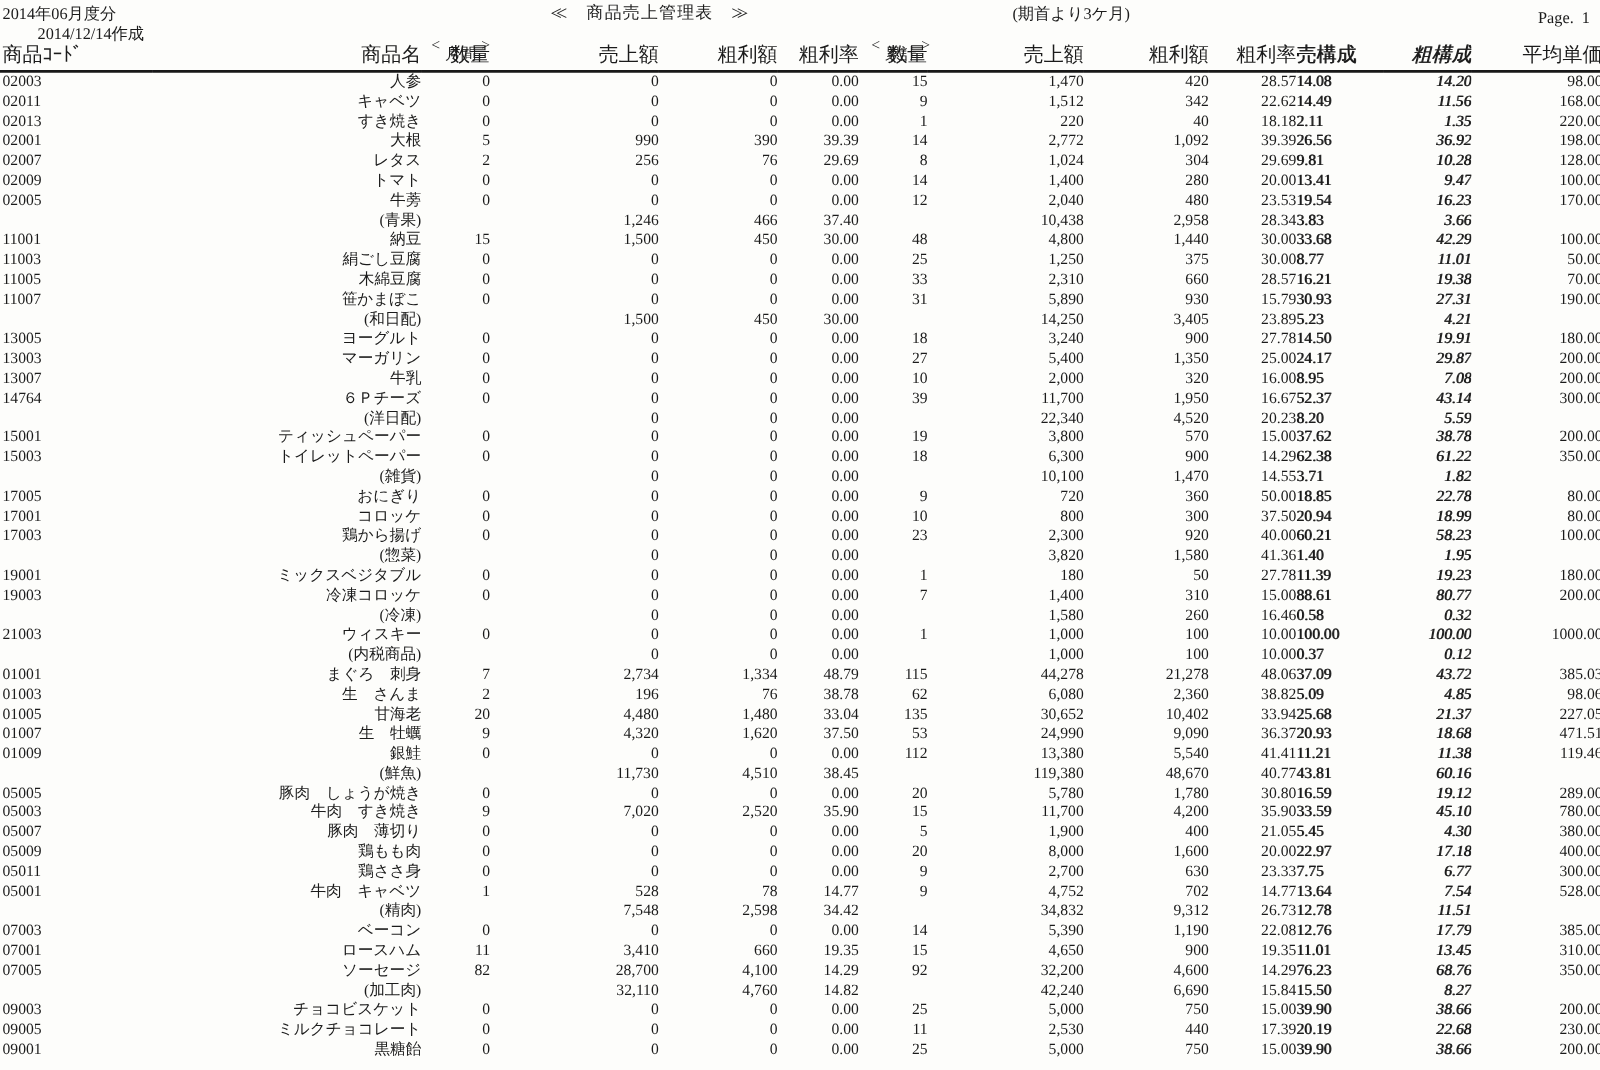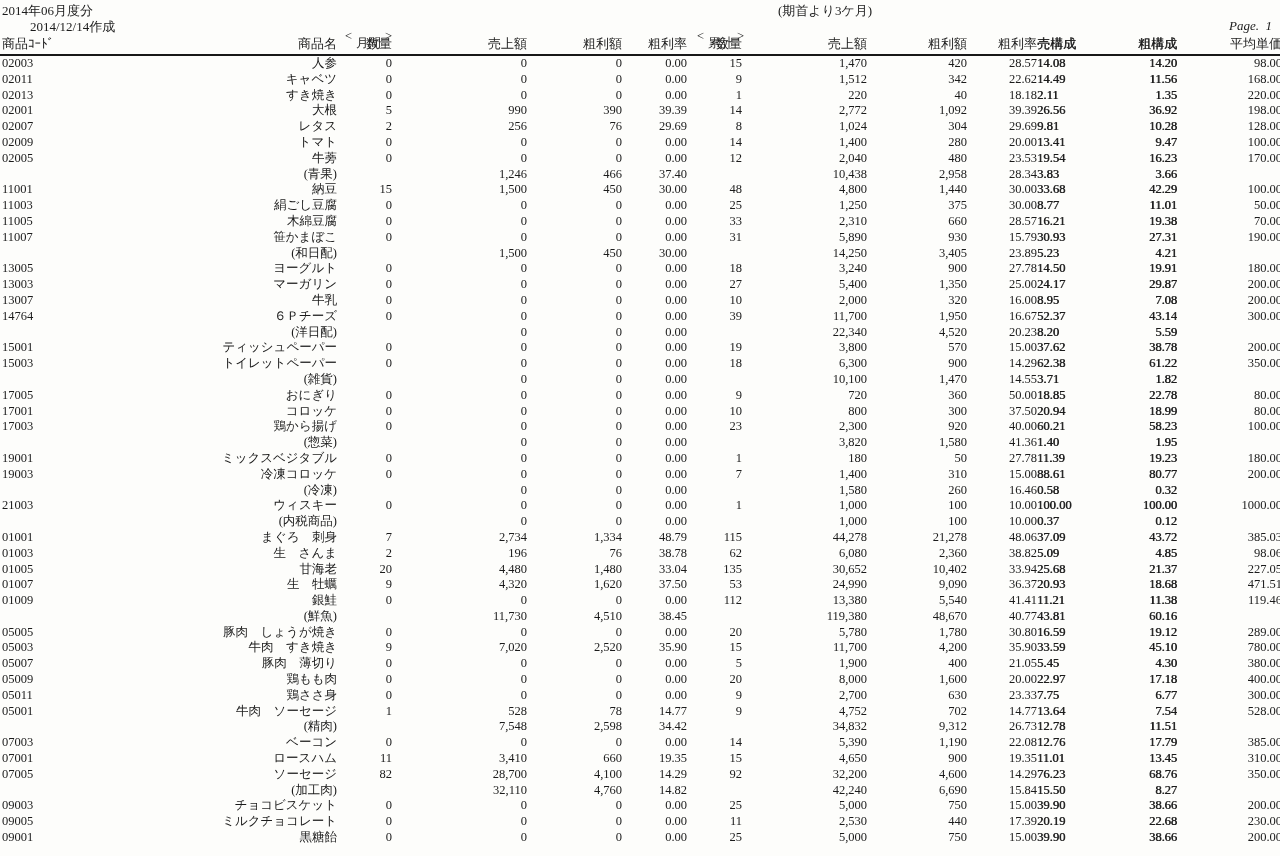--- a/index.html
+++ b/index.html
@@ -7,59 +7,60 @@
     width:1280px;height:856px;overflow:hidden;
     background:#fdfdfb;color:#1b1b1b;
     font-family:"Liberation Serif","DejaVu Serif",serif;
   }
   .page{position:relative;width:1280px;height:856px;}
   .report-header{position:relative;height:34px;font-size:13px;}
   .report-header span{position:absolute;white-space:pre;}
   .period{left:2px;top:2px;}
   .created{left:2px;top:18px;margin-left:28px;}
   .title{left:338px;top:1px;width:364px;text-align:center;font-size:13.5px;letter-spacing:1px;}
-  .subtitle{left:778px;top:2px;width:230px;text-align:left;}
-  .pageno{right:8px;top:18px;font-style:italic;}
+  .subtitle{left:742px;top:2px;width:230px;text-align:center;}
+  .pageno{right:8px;top:6px;}
   .arrow{position:absolute;top:19px;display:flex;align-items:center;font-size:12.5px;}
   .arrow .angle{position:static;line-height:14px;}
   .arrow .dash{flex:1;height:0;border-top:1.3px dashed #333;margin:0 3px;}
   .arrow .lbl{position:static;padding:0 4px;margin-top:16px;}
   .arrow.monthly{left:345px;width:348px;}
   .arrow.cumulative{left:697px;width:340px;}
   table{border-collapse:collapse;table-layout:fixed;width:1280px;font-size:12.5px;}
   th,td{padding:0;white-space:pre;overflow:hidden;}
   thead th{
     font-weight:normal;height:19px;vertical-align:bottom;
-    border-bottom:2.5px solid #181818;padding-bottom:1px;font-size:13px;
+    border-bottom:2.5px solid #181818;padding-bottom:1px;font-size:16px;
   }
   tbody td{height:15.8px;line-height:15.8px;}
   .c0{width:120px;text-align:left;padding-left:2px;}
   .c1{width:215px;text-align:right;}
   .c2{width:55px;text-align:right;}
   .c3{width:135px;text-align:right;}
   .c4{width:95px;text-align:right;}
   .c5{width:65px;text-align:right;}
   .c6{width:55px;text-align:right;}
   .c7{width:125px;text-align:right;}
   .c8{width:100px;text-align:right;}
   .c9{width:70px;text-align:right;}
   .c10{width:70px;text-align:left;}
-  .c11{width:70px;text-align:right;}
+  .c11{width:70px;text-align:right;font-style:italic;}
   .c12{width:105px;text-align:right;padding-right:12px;}
   
   tbody td.c10, tbody td.c11, thead th.c10, thead th.c11{text-shadow:0.6px 0 0 #333;}
 </style>
 </head>
 <body>
 
 <div class="page">
 
   <div class="report-header">
     <span class="period">2014年06月度分</span>
     <span class="created">2014/12/14作成</span>
+    <span class="title">≪　商品売上管理表　≫</span>
     <span class="subtitle">(期首より3ケ月)</span>
     <span class="pageno">Page.  1</span>
 
     <div class="arrow monthly">
       <span class="angle">&lt;</span>
       <span class="dash"></span>
       <span class="lbl">月間</span>
       <span class="dash"></span>
       <span class="angle">&gt;</span>
     </div>
@@ -702,21 +703,21 @@
           <td class="c6">9</td>
           <td class="c7">2,700</td>
           <td class="c8">630</td>
           <td class="c9">23.33</td>
           <td class="c10">7.75</td>
           <td class="c11">6.77</td>
           <td class="c12">300.00</td>
         </tr>
         <tr>
           <td class="c0">05001</td>
-          <td class="c1">牛肉　ソーセージ</td>
+          <td class="c1">牛肉　キャベツ</td>
           <td class="c2">1</td>
           <td class="c3">528</td>
           <td class="c4">78</td>
           <td class="c5">14.77</td>
           <td class="c6">9</td>
           <td class="c7">4,752</td>
           <td class="c8">702</td>
           <td class="c9">14.77</td>
           <td class="c10">13.64</td>
           <td class="c11">7.54</td>

